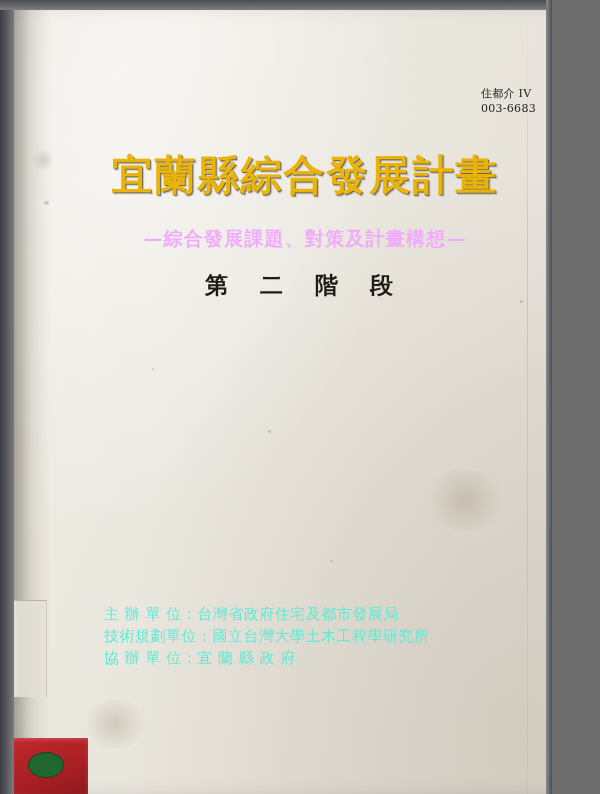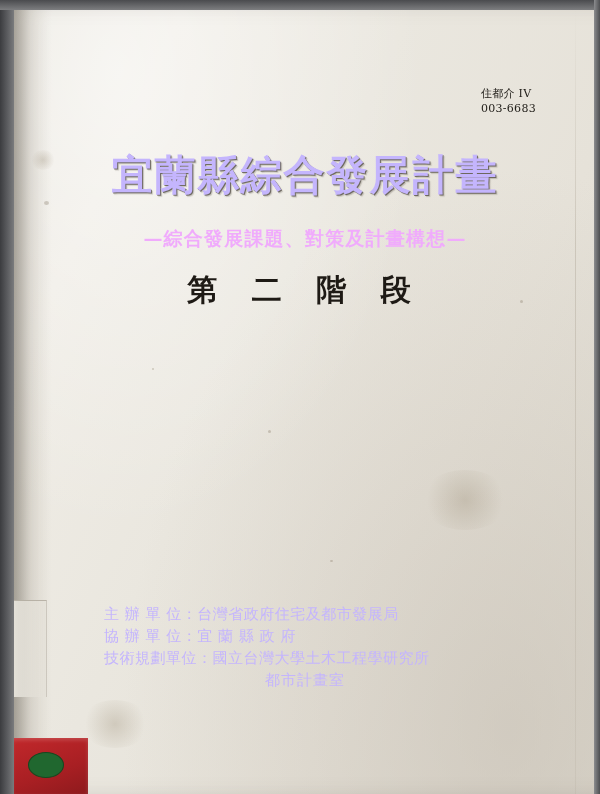--- a/index.html
+++ b/index.html
@@ -10,21 +10,21 @@
   body {
     width: 600px;
     height: 794px;
     overflow: hidden;
     font-family: "DejaVu Sans", sans-serif;
   }
 
   
   .scan {
     position: relative;
-    width: 600px;
+    width: 552px;
     height: 794px;
     background: #55565a;
     overflow: hidden;
   }
 
   
   .edge-left {
     position: absolute;
     left: 0; top: 0;
     width: 14px; height: 794px;
@@ -144,21 +144,21 @@
   .main-title {
     position: absolute;
     left: 0;
     top: 140px;
     width: 586px;
     text-align: center;
     font-family: "DejaVu Serif", serif;
     font-weight: bold;
     font-size: 41px;
     letter-spacing: 2px;
-    color: #c4b5fd;
+    color: #eab308;
     text-shadow:
       1px 1px 0 rgba(40,34,28,0.55),
       2px 2px 1px rgba(90,82,70,0.28);
   }
 
   .subtitle {
     position: absolute;
     left: 0;
     top: 218px;
     width: 586px;
@@ -171,32 +171,32 @@
   }
 
   .stage {
     position: absolute;
     left: 0;
     top: 262px;
     width: 586px;
     text-align: center;
     font-family: "DejaVu Serif", serif;
     font-weight: bold;
-    font-size: 30px;
+    font-size: 23px;
     letter-spacing: 12px;
     color: #1e1a15;
   }
 
   .imprint {
     position: absolute;
     left: 0;
     top: 595px;
     width: 586px;
     font-family: "DejaVu Serif", serif;
-    color: #c4b5fd;
+    color: #5eead4;
   }
   .imprint-row {
     display: block;
     text-align: center;
     font-size: 15px;
     line-height: 22px;
     letter-spacing: 0.5px;
     white-space: pre;
   }
   .imprint-row.indent-left {
@@ -255,23 +255,22 @@
     </div>
 
     <div class="main-title">宜蘭縣綜合發展計畫</div>
 
     <div class="subtitle">—綜合發展課題、對策及計畫構想—</div>
 
     <div class="stage">第 二 階 段</div>
 
     <div class="imprint">
       <span class="imprint-row indent-left">主 辦 單 位：台灣省政府住宅及都市發展局</span>
+      <span class="imprint-row indent-left">技術規劃單位：國立台灣大學土木工程學研究所</span>
       <span class="imprint-row indent-left">協 辦 單 位：宜 蘭 縣 政 府</span>
-      <span class="imprint-row indent-left">技術規劃單位：國立台灣大學土木工程學研究所</span>
-      <span class="imprint-row sub">都市計畫室</span>
     </div>
 
   </div>
 
   <div class="sticker">
     <div class="sticker-dot"></div>
   </div>
 
   <div class="edge-left"></div>
   <div class="edge-top"></div>

